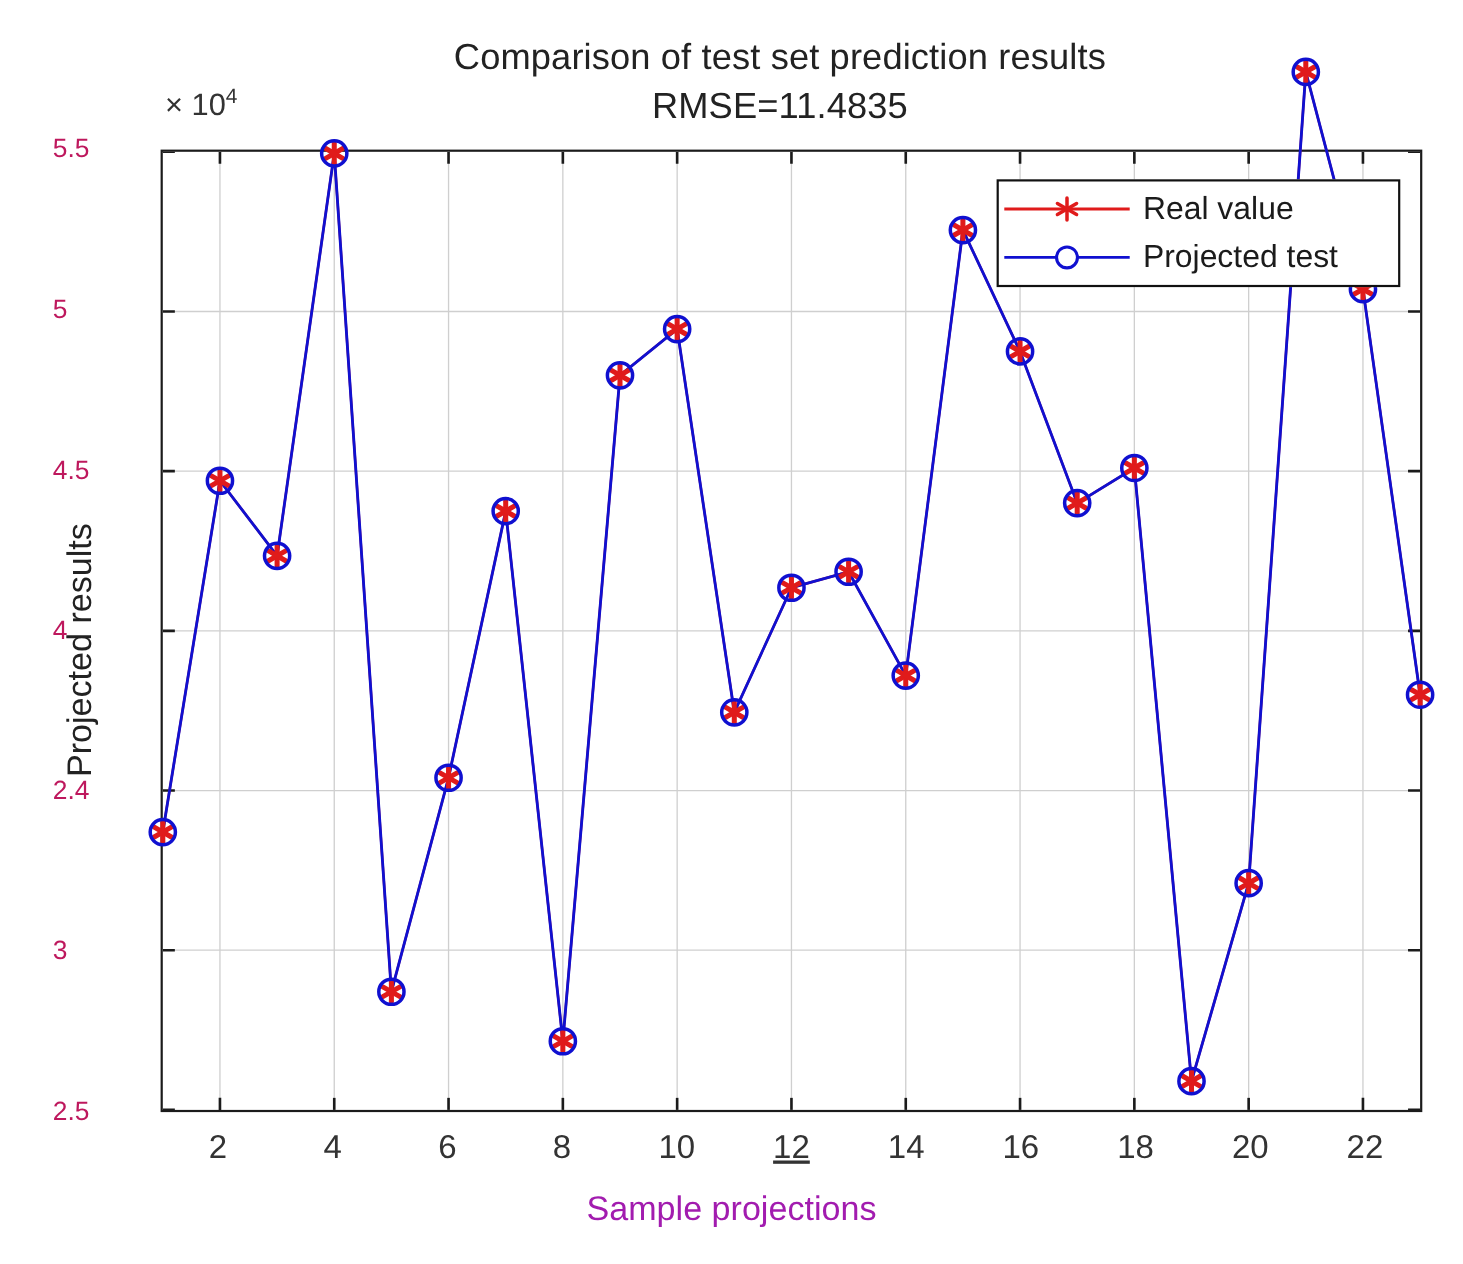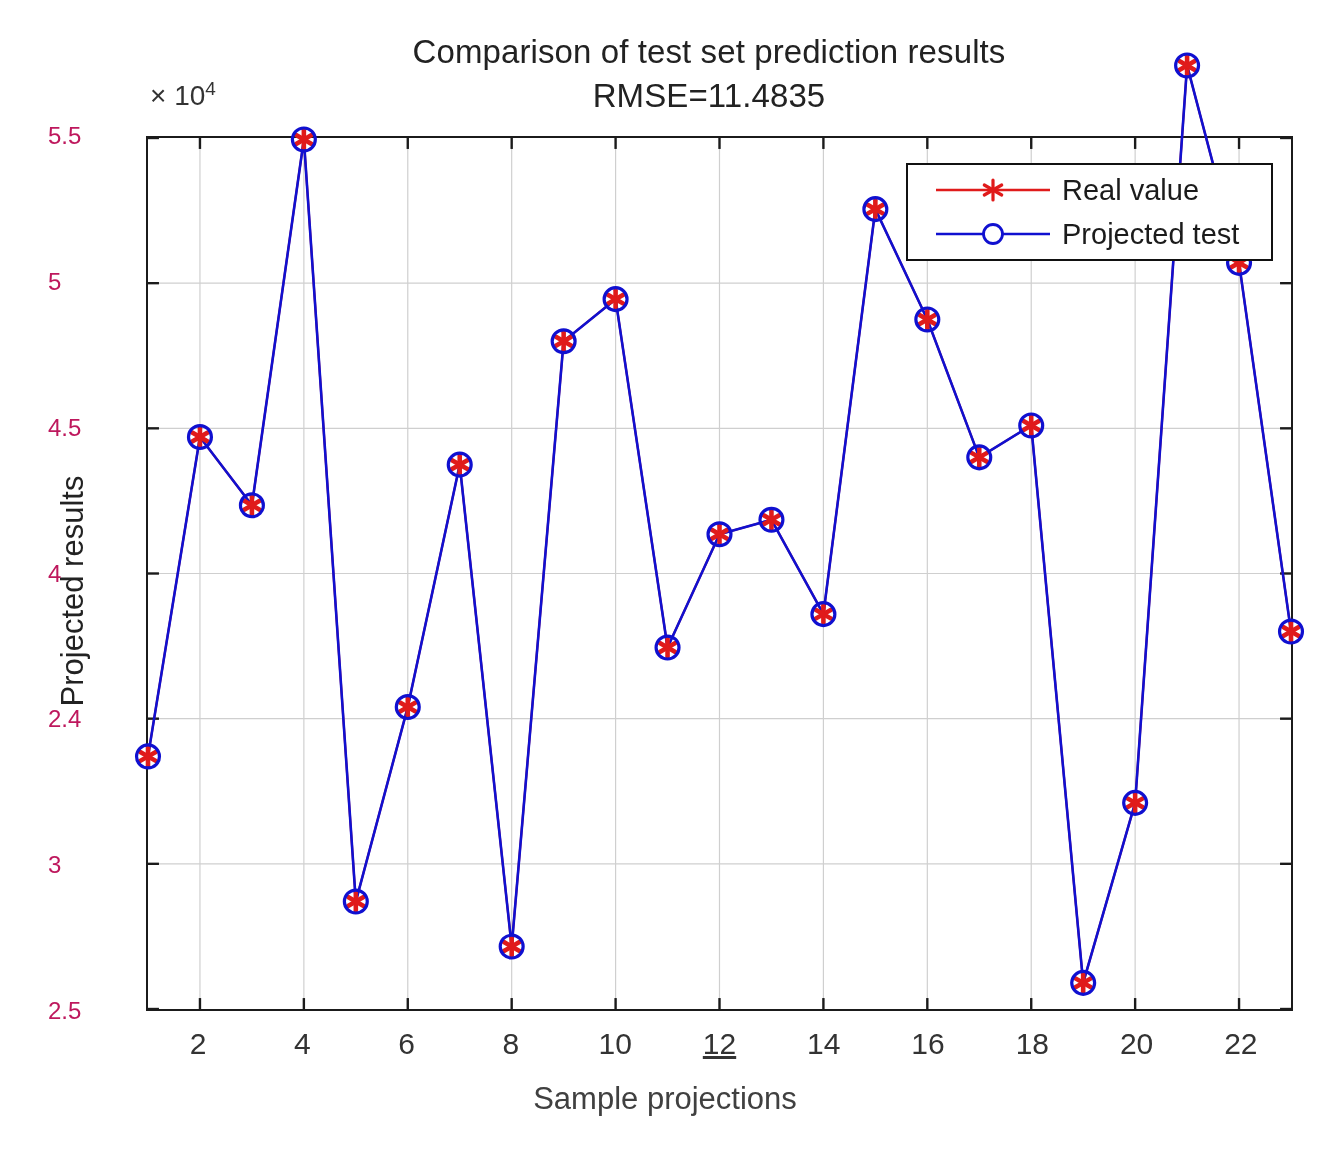--- a/index.html
+++ b/index.html
@@ -26,21 +26,21 @@
   #ylabel{
     position:absolute;
     left:-227px; top:573px;
     width:600px;text-align:center;
     transform:rotate(-90deg);
     transform-origin:center center;
     font-size:31px;color:#222;
   }
   #xlabel{
     position:absolute;left:0;top:1081px;width:1330px;
-    text-align:center;font-size:31px;color:#404040;
+    text-align:center;font-size:31px;color:#a21caf;
   }
 
   
   #plotbox{
     position:absolute;
     left:146px;top:136px;
     width:1147px;height:875px;
     border:2px solid #1b1b1b;
     box-sizing:border-box;
     background:#fff;
@@ -69,21 +69,21 @@
   }
 
   
   #legend{
     position:absolute;
     left:906px;top:163px;
     width:367px;height:98px;
     border:2px solid #111;
     background:#fff;
     box-sizing:border-box;
-    padding:6px 10px 6px 26px;
+    padding:6px 10px 6px 3px;
     display:flex;flex-direction:column;justify-content:center;gap:6px;
   }
   .legend-row{display:flex;align-items:center;height:38px;}
   .legend-sample{width:118px;height:30px;flex:none;}
   .legend-text{font-size:29px;color:#1b1b1b;margin-left:10px;white-space:nowrap;}
 </style>
 </head>
 <body>
 
 <div id="figure">

